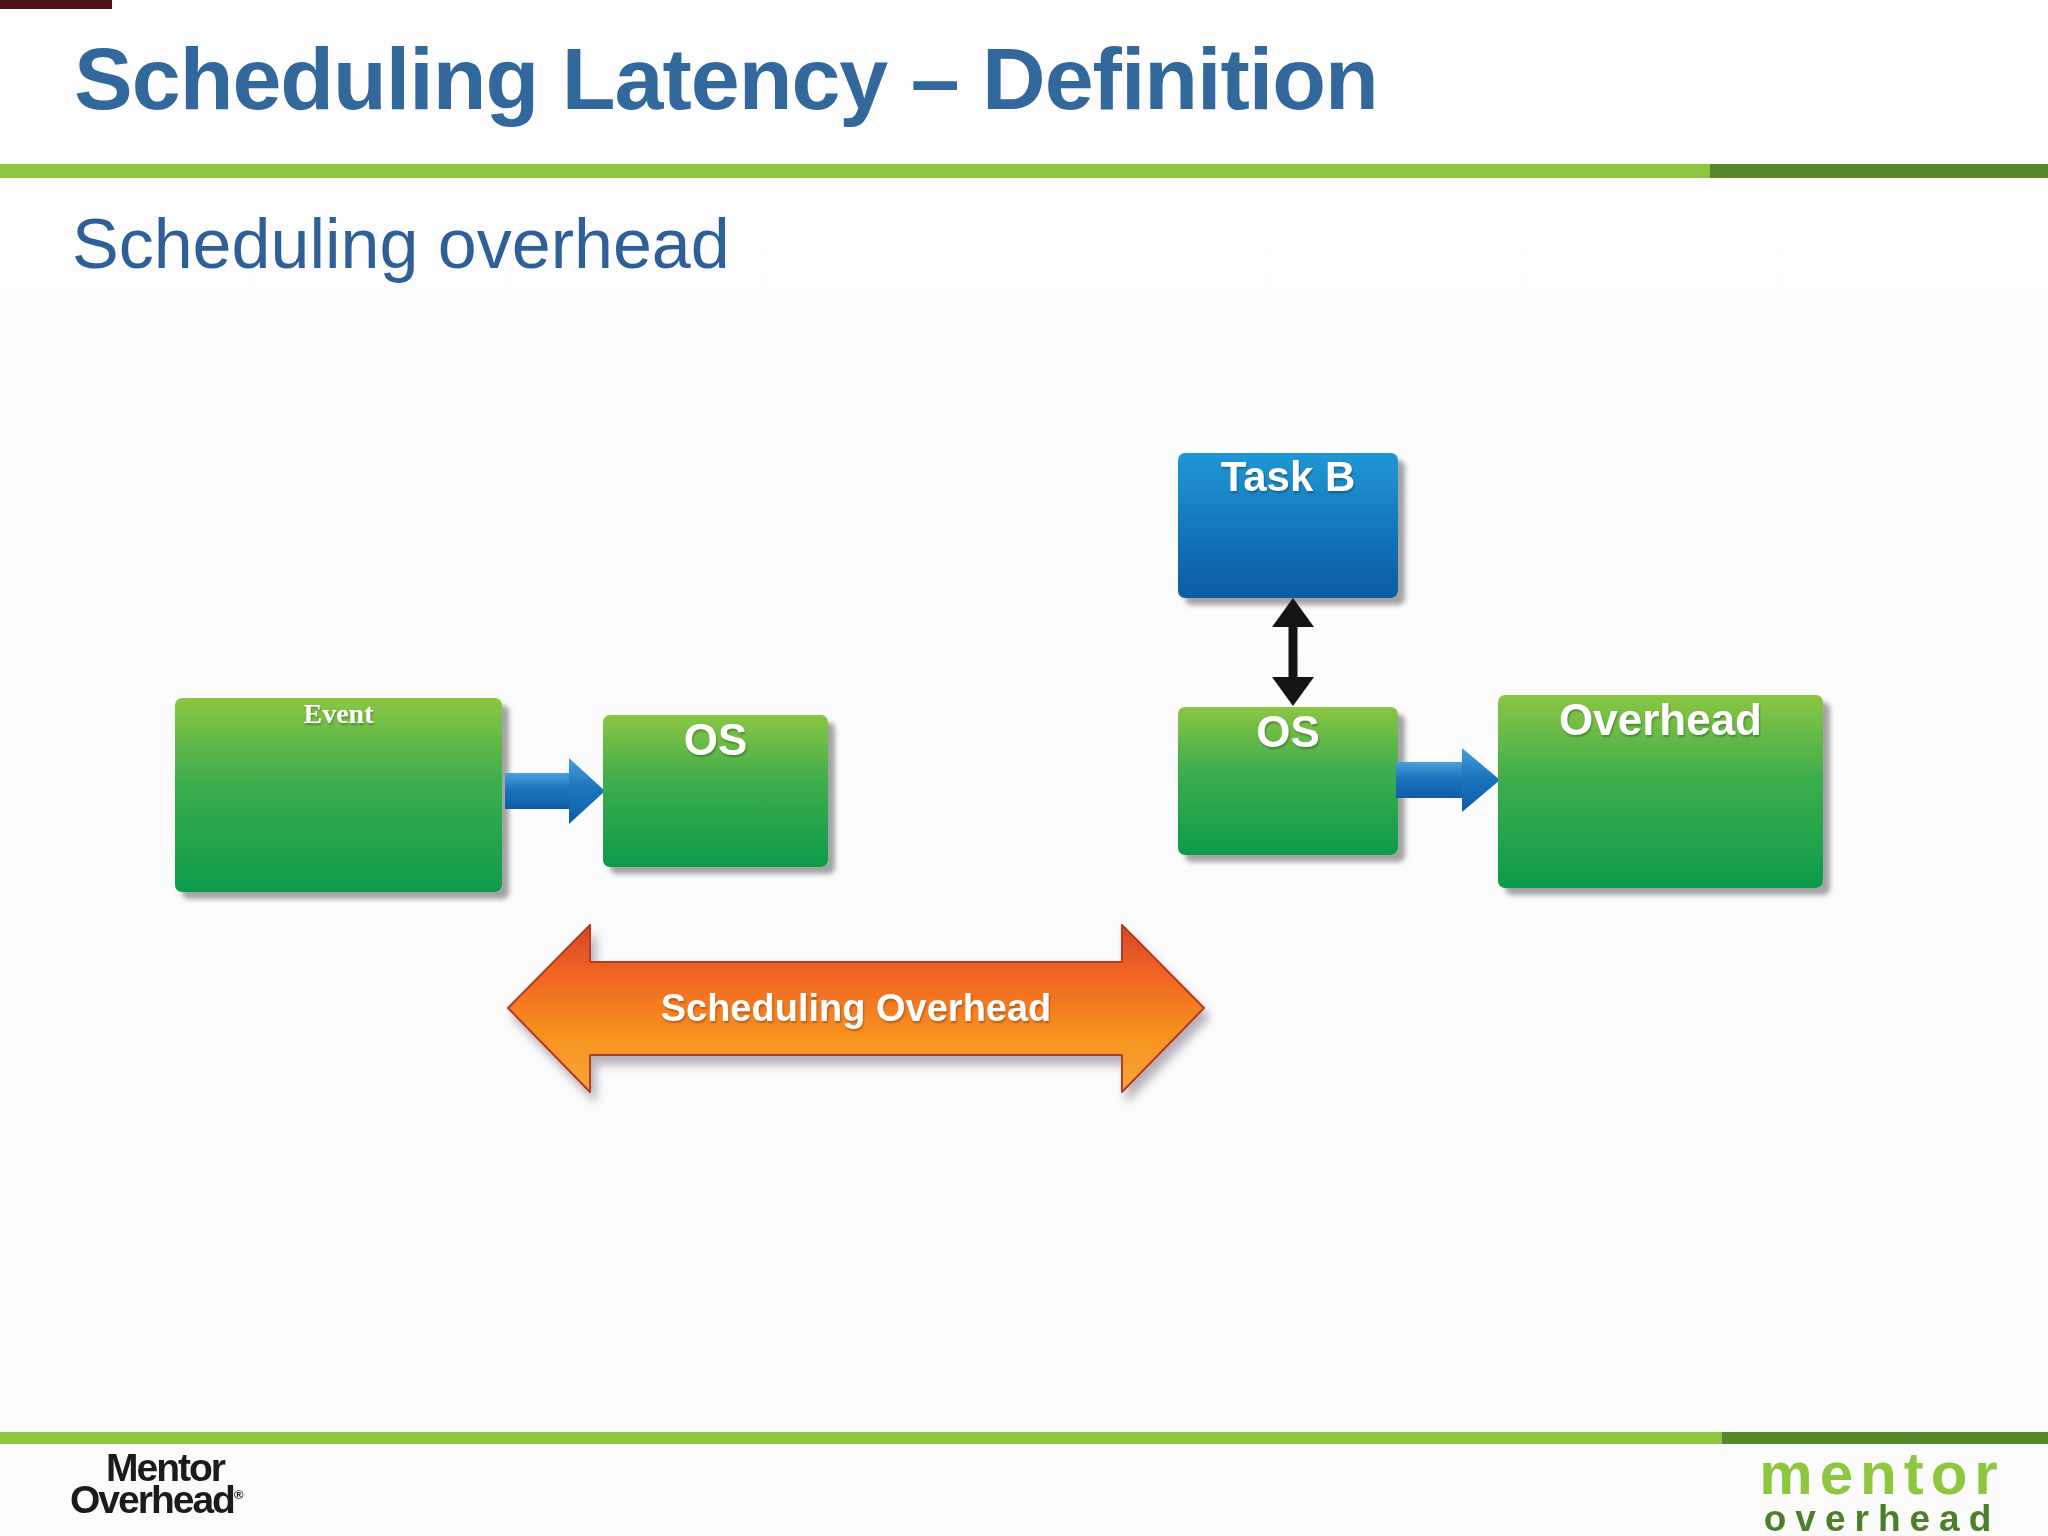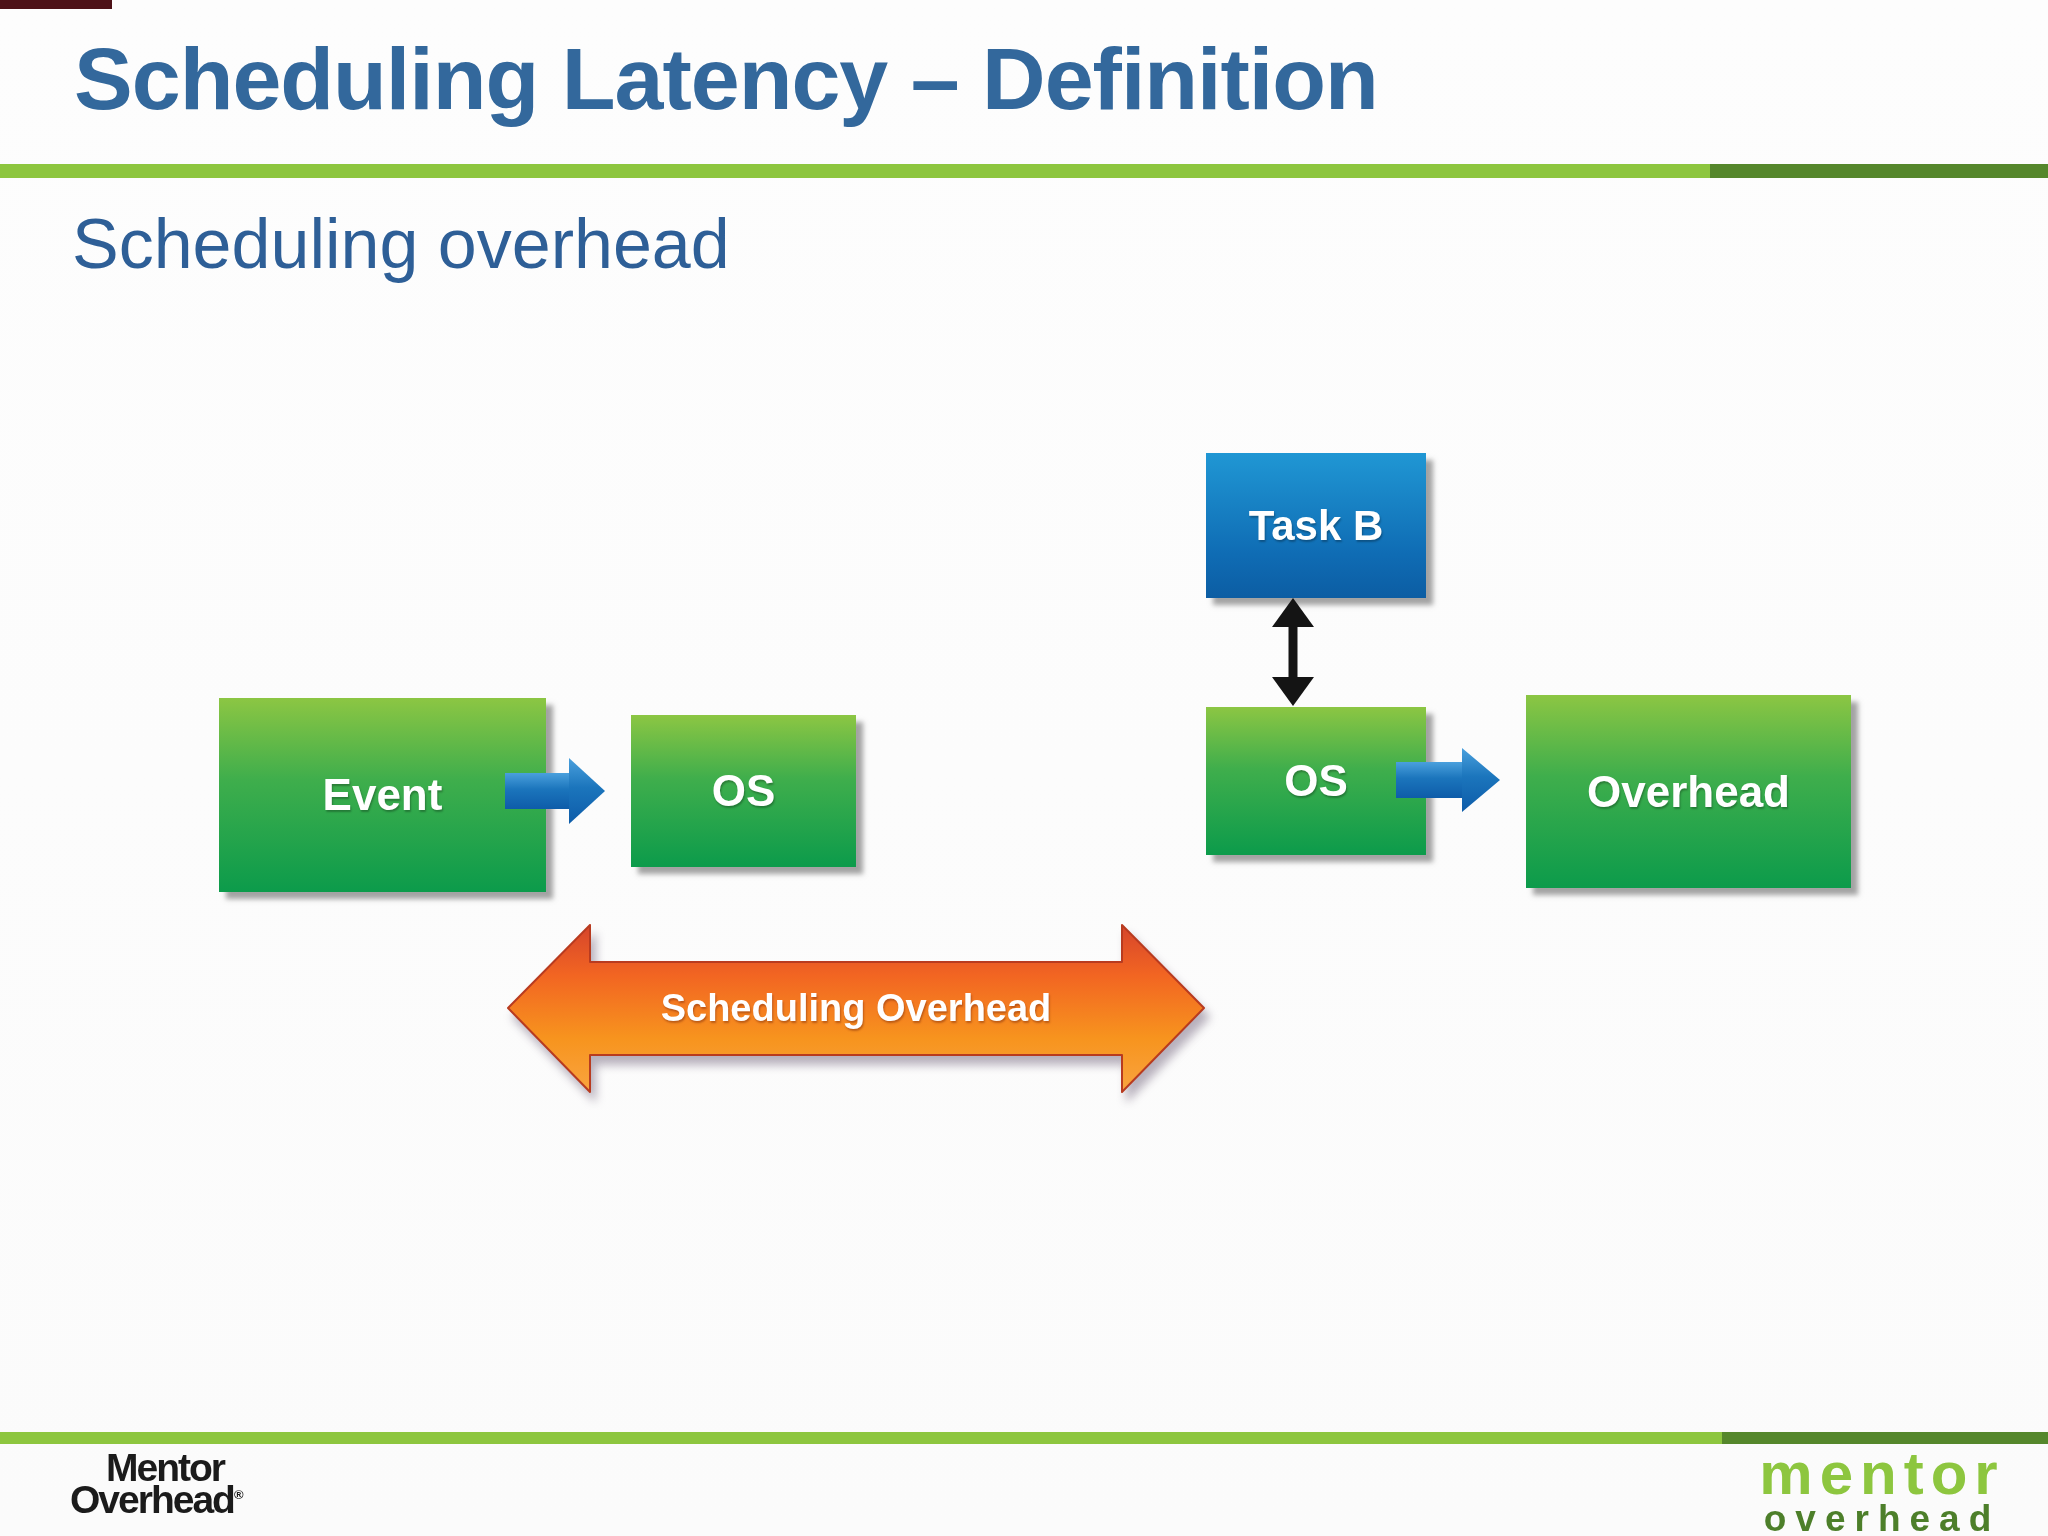--- a/index.html
+++ b/index.html
@@ -33,30 +33,29 @@
   .rule-top .light{width:1710px;}
   .rule-bottom .light{width:1722px;}
   
   .subtitle{
     position:absolute;left:72px;top:204px;
     font-size:70px;font-weight:400;color:#2e5f97;
     white-space:nowrap;
   }
   
   .box{
-    position:absolute;display:flex;align-items:center;justify-content:center;
+    position:absolute;display:flex;align-items:flex-start;justify-content:center;
     color:#ffffff;font-weight:bold;
     box-shadow:7px 7px 5px rgba(75,75,75,.5);
-    border-radius:0;
+    border-radius:7px;
     text-shadow:1px 2px 2px rgba(0,0,0,.28);
-    margin-left:28px;
   }
   .box.green{background:linear-gradient(180deg,#8cc643 0%,#3fae4c 42%,#0c9b4b 100%);}
   .box.blue{background:linear-gradient(180deg,#2097d4 0%,#0f6cb4 70%,#0c5da3 100%);}
-  .box-event{left:191px;top:698px;width:327px;height:194px;font-size:44px;}
+  .box-event{left:175px;top:698px;width:327px;height:194px;font-size:28px;font-family:Liberation Serif, serif;}
   .box-os-left{left:603px;top:715px;width:225px;height:152px;font-size:44px;}
   .box-task-b{left:1178px;top:453px;width:220px;height:145px;font-size:42px;}
   .box-os-right{left:1178px;top:707px;width:220px;height:148px;font-size:44px;}
   .box-response{left:1498px;top:695px;width:325px;height:193px;font-size:44px;}
   
   .arrow-svg{position:absolute;}
   .arrow-e-os{left:505px;top:758px;}
   .arrow-os-resp{left:1396px;top:748px;}
   .arrow-sync{left:1257px;top:596px;}
   .arrow-overhead{left:500px;top:915px;filter:drop-shadow(5px 9px 5px rgba(100,85,110,.45));}

